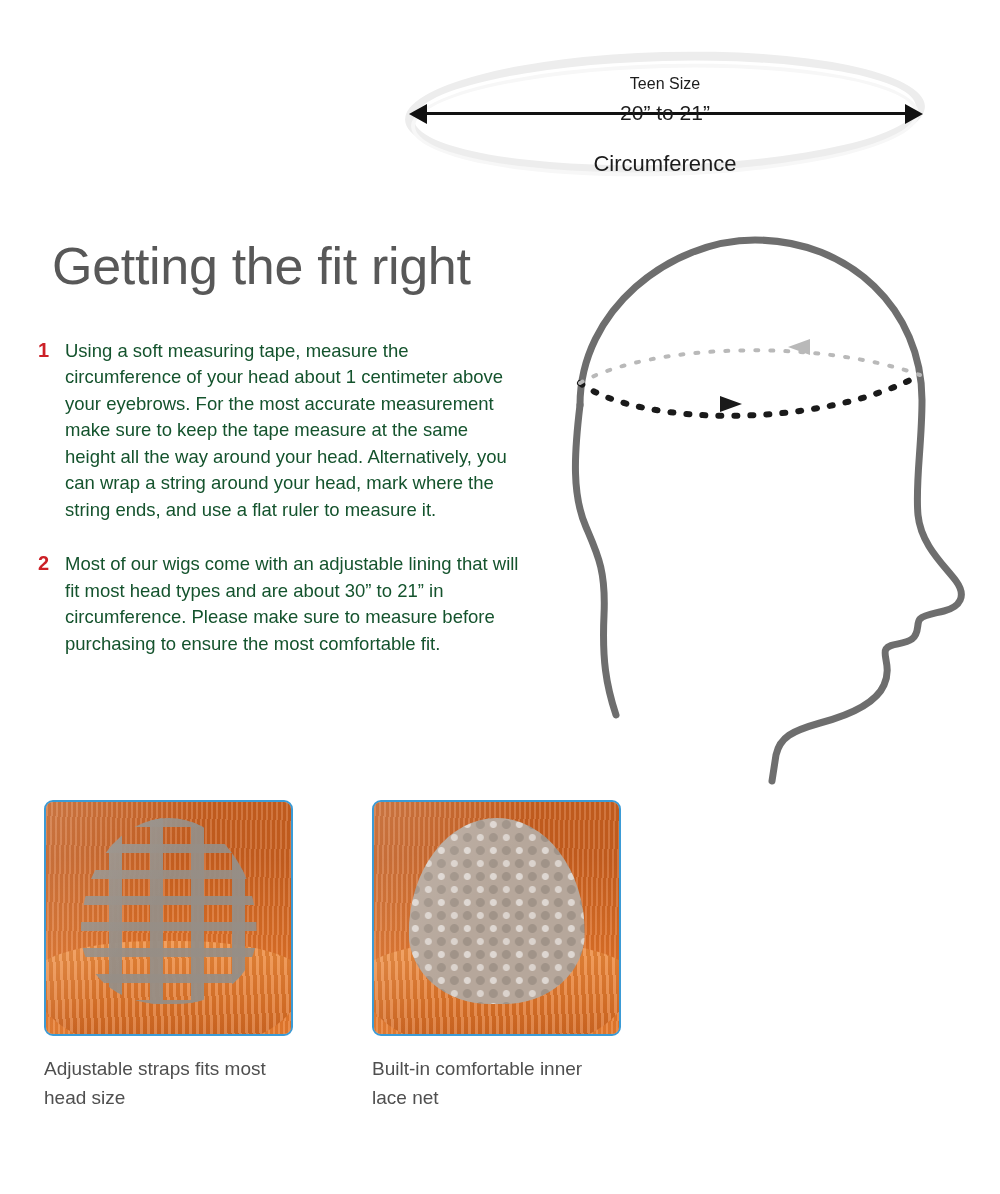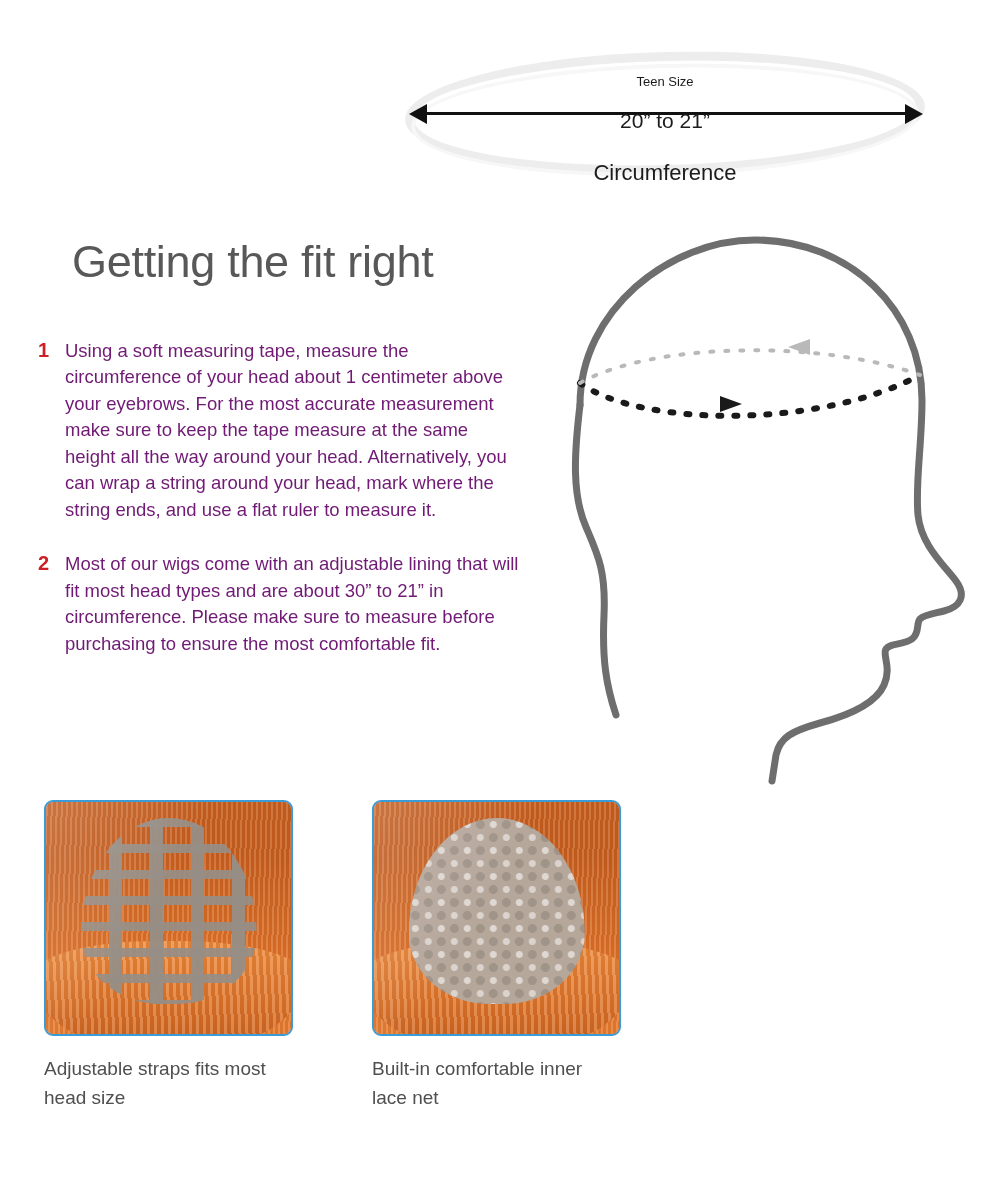--- a/index.html
+++ b/index.html
@@ -74,30 +74,30 @@
   }
   .band-labels {
     position: absolute;
     left: 0;
     top: 22px;
     width: 520px;
     text-align: center;
     line-height: 1.25;
     color: #1c1c1c;
   }
-  .band-label-1 { font-size: 13px; }
-  .band-label-2 { font-size: 21px; font-weight: 400; margin-top: 18px;}
+  .band-label-1 { font-size: 16px; }
+  .band-label-2 { font-size: 21px; font-weight: 400; margin-top: 6px;}
   .band-label-3 { font-size: 22px; margin-top: 24px; }
 
   
   .heading {
     position: absolute;
-    left: 72px;
+    left: 52px;
     top: 236px;
-    font-size: 45px;
+    font-size: 52px;
     font-weight: 400;
     color: #585858;
     letter-spacing: -0.3px;
   }
 
   
   .steps {
     position: absolute;
     left: 30px;
     top: 338px;
@@ -112,21 +112,21 @@
     position: absolute;
     left: 8px;
     top: 1px;
     color: #cc2027;
     font-size: 20px;
     font-weight: bold;
   }
   .step-text {
     font-size: 18.5px;
     line-height: 1.43;
-    color: #701a75;
+    color: #14532d;
   }
 
   
   .head-wrap {
     position: absolute;
     left: 520px;
     top: 215px;
     width: 470px;
     height: 570px;
   }

